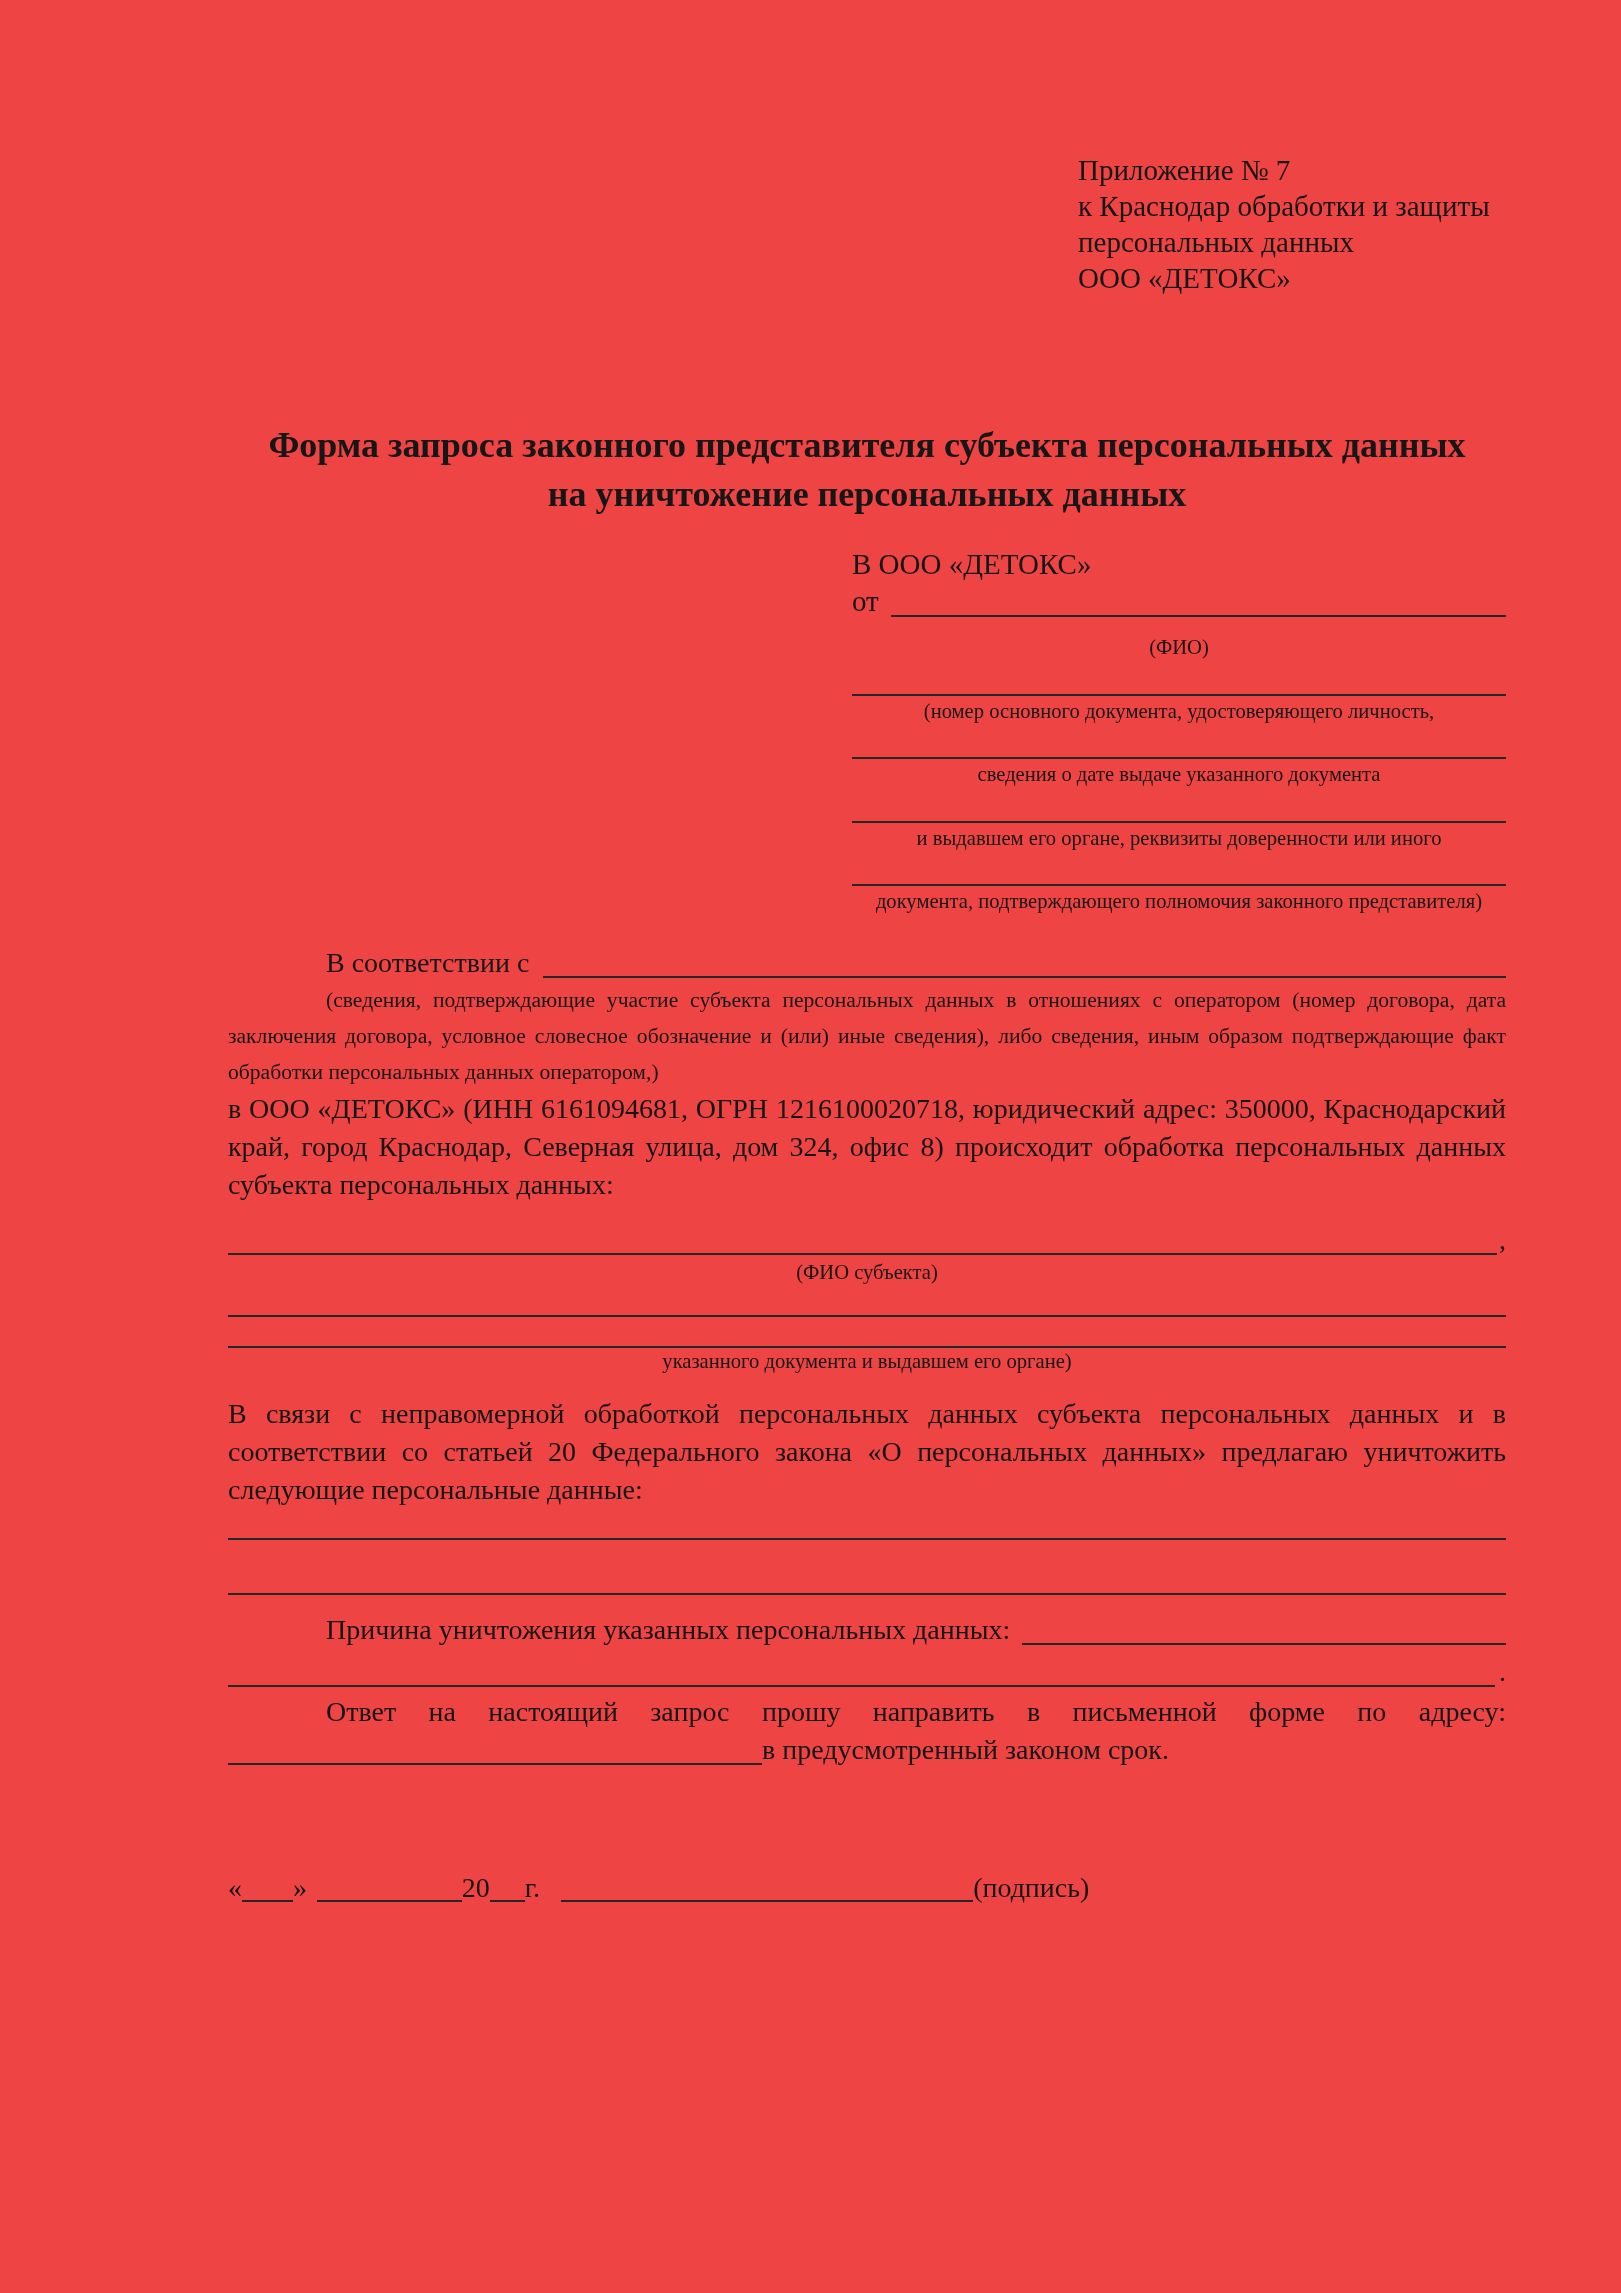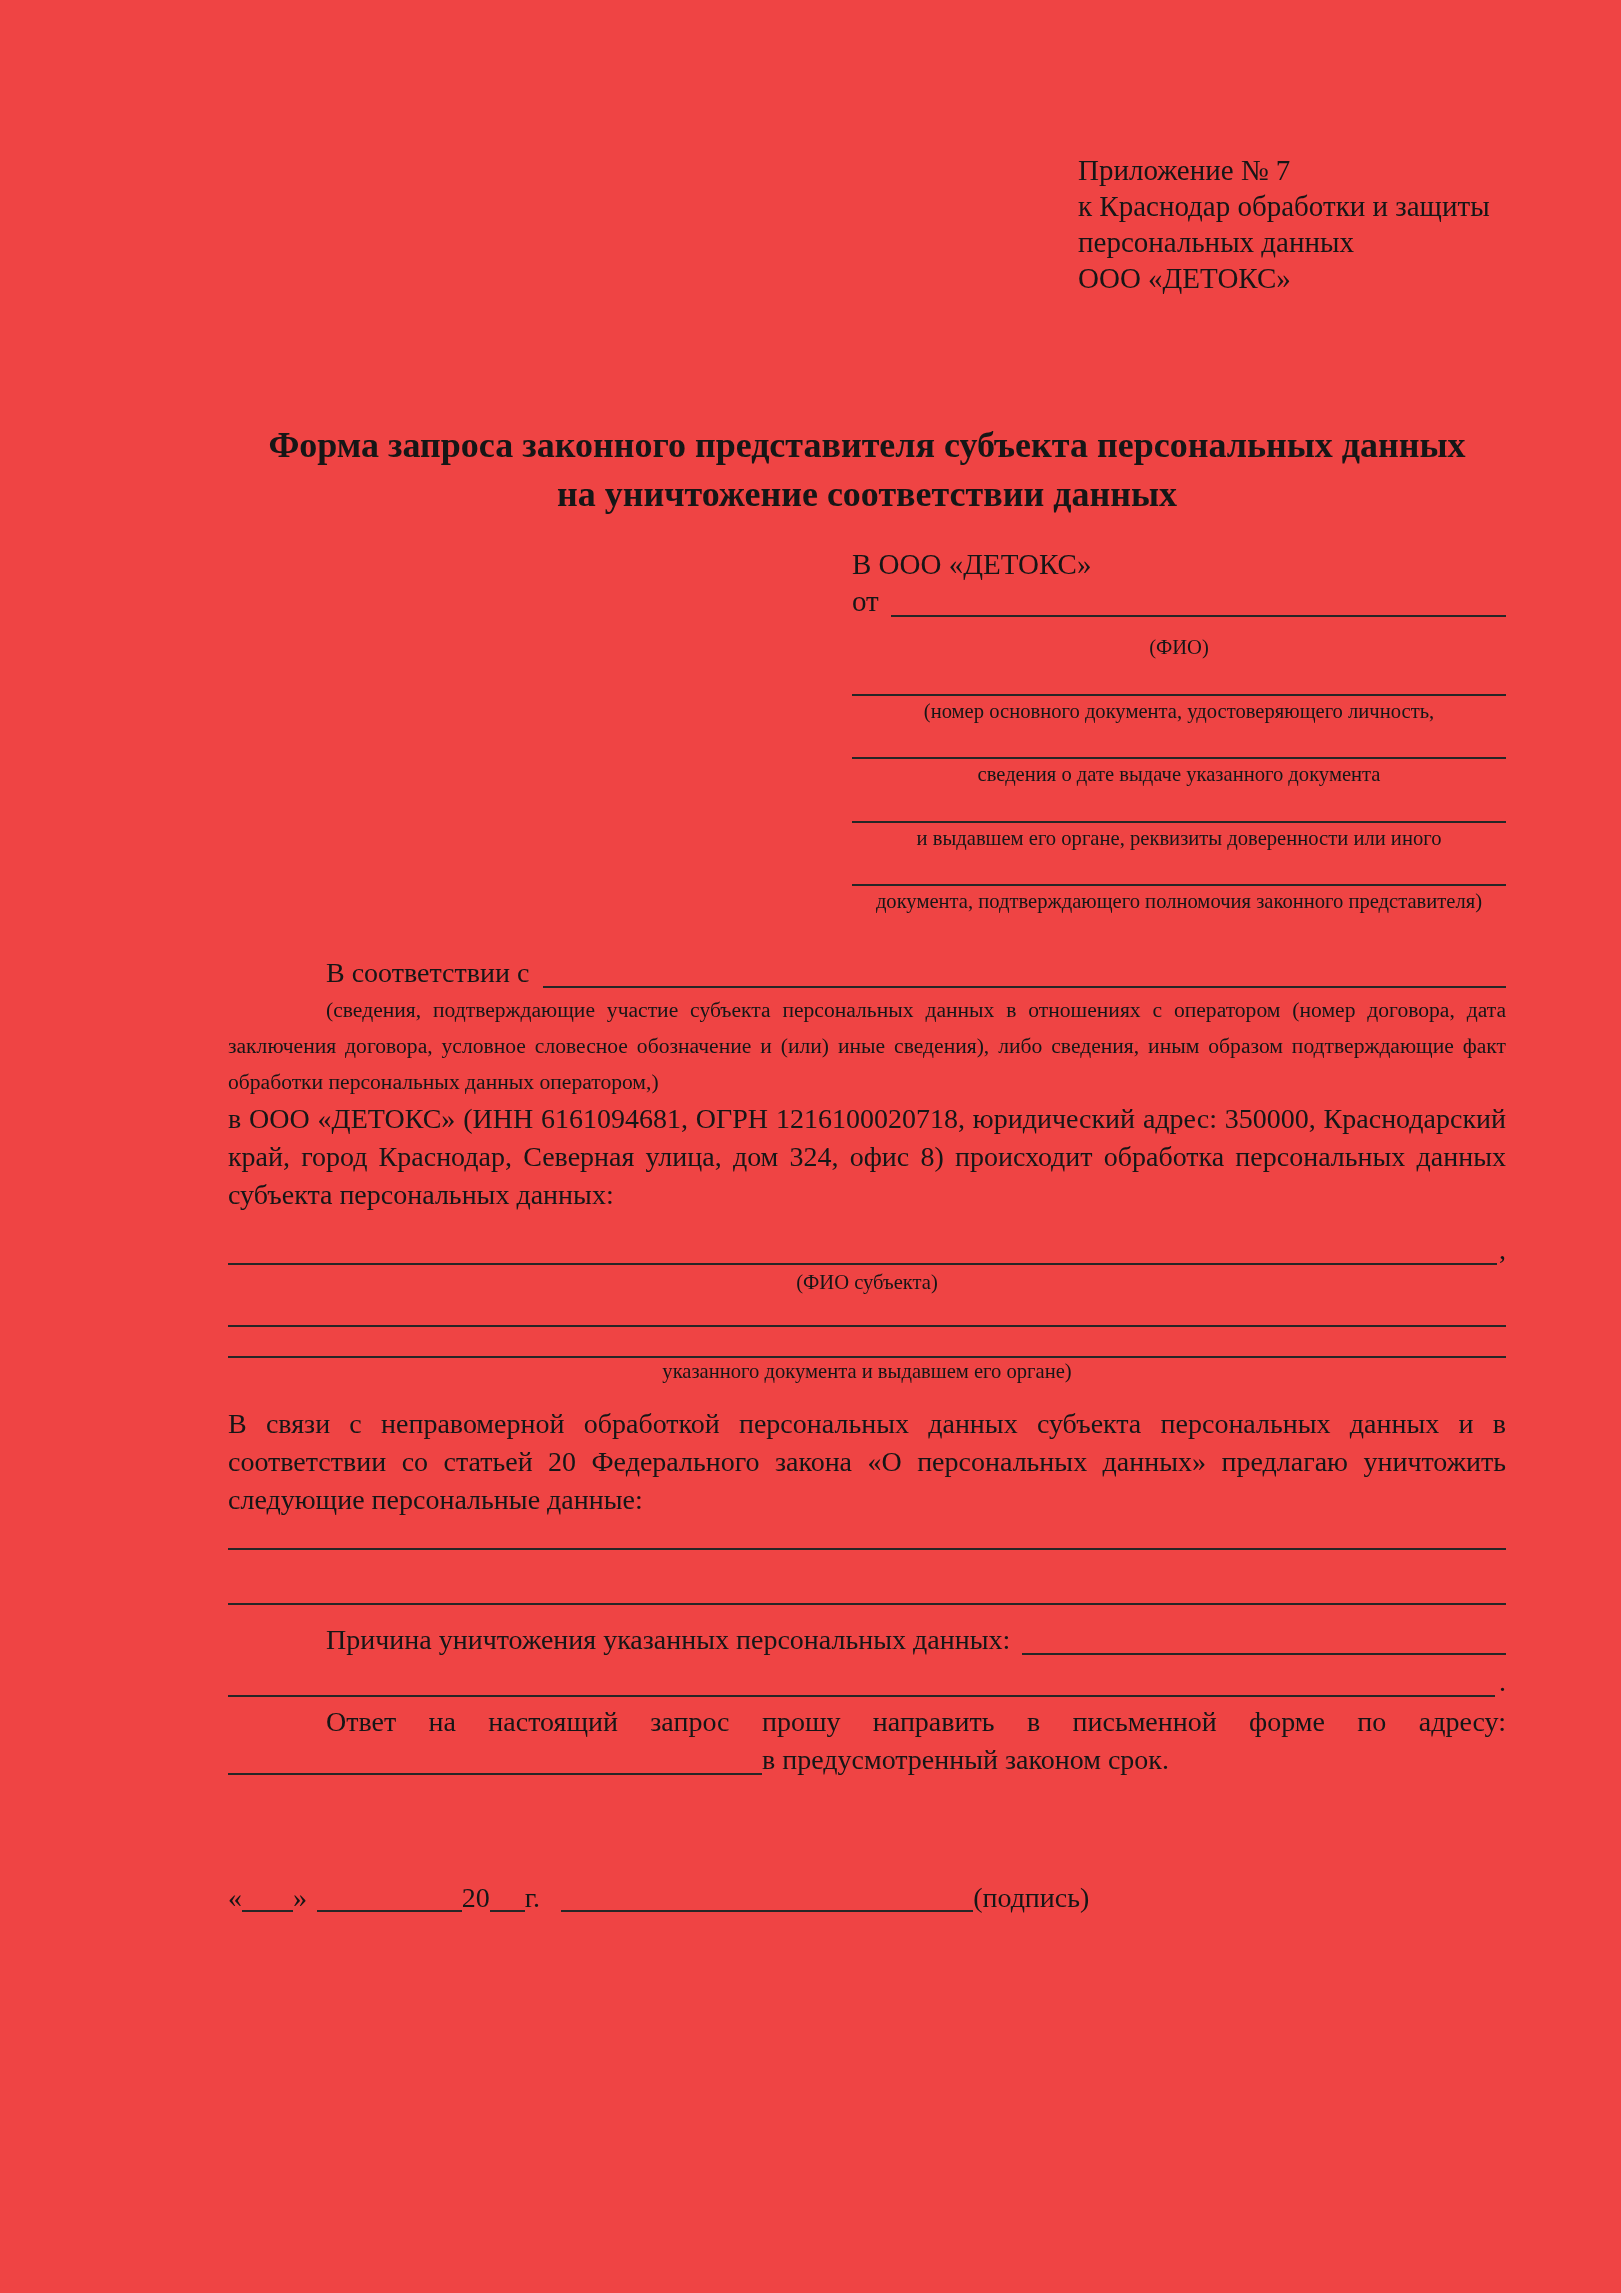--- a/index.html
+++ b/index.html
@@ -50,21 +50,21 @@
     text-align: center;
   }
   .addr-unit .line {
     height: 35px;
     border-bottom: 2.9px solid #262626;
   }
   .addr-unit .caption { margin-top: 2px; }
   .fio-caption { margin-top: 13.7px; }
   
   .body-block { font-size: 28px; line-height: 38px; }
-  .accordance-row { display: flex; margin-top: 39px; }
+  .accordance-row { display: flex; margin-top: 29px; }
   .accordance-row .label { padding-left: 98px; white-space: nowrap; }
   .accordance-row .fill {
     flex: 1;
     border-bottom: 2.9px solid #262626;
     margin-left: 13.7px;
     margin-bottom: 3.9px;
   }
   .fine-print {
     font-size: 21.6px;
     line-height: 36px;
@@ -139,21 +139,21 @@
 
   <div class="appendix">
     <div>Приложение № 7</div>
     <div>к Краснодар обработки и защиты</div>
     <div>персональных данных</div>
     <div>ООО «ДЕТОКС»</div>
   </div>
 
   <div class="doc-title">
     <div>Форма запроса законного представителя субъекта персональных данных</div>
-    <div>на уничтожение соответствии данных</div>
+    <div>на уничтожение персональных данных</div>
   </div>
 
   <div class="addressee">
     <div>В ООО «ДЕТОКС»</div>
     <div class="from-row">
       <span>от</span>
       <span class="fill"></span>
     </div>
     <div class="caption fio-caption">(ФИО)</div>
 

